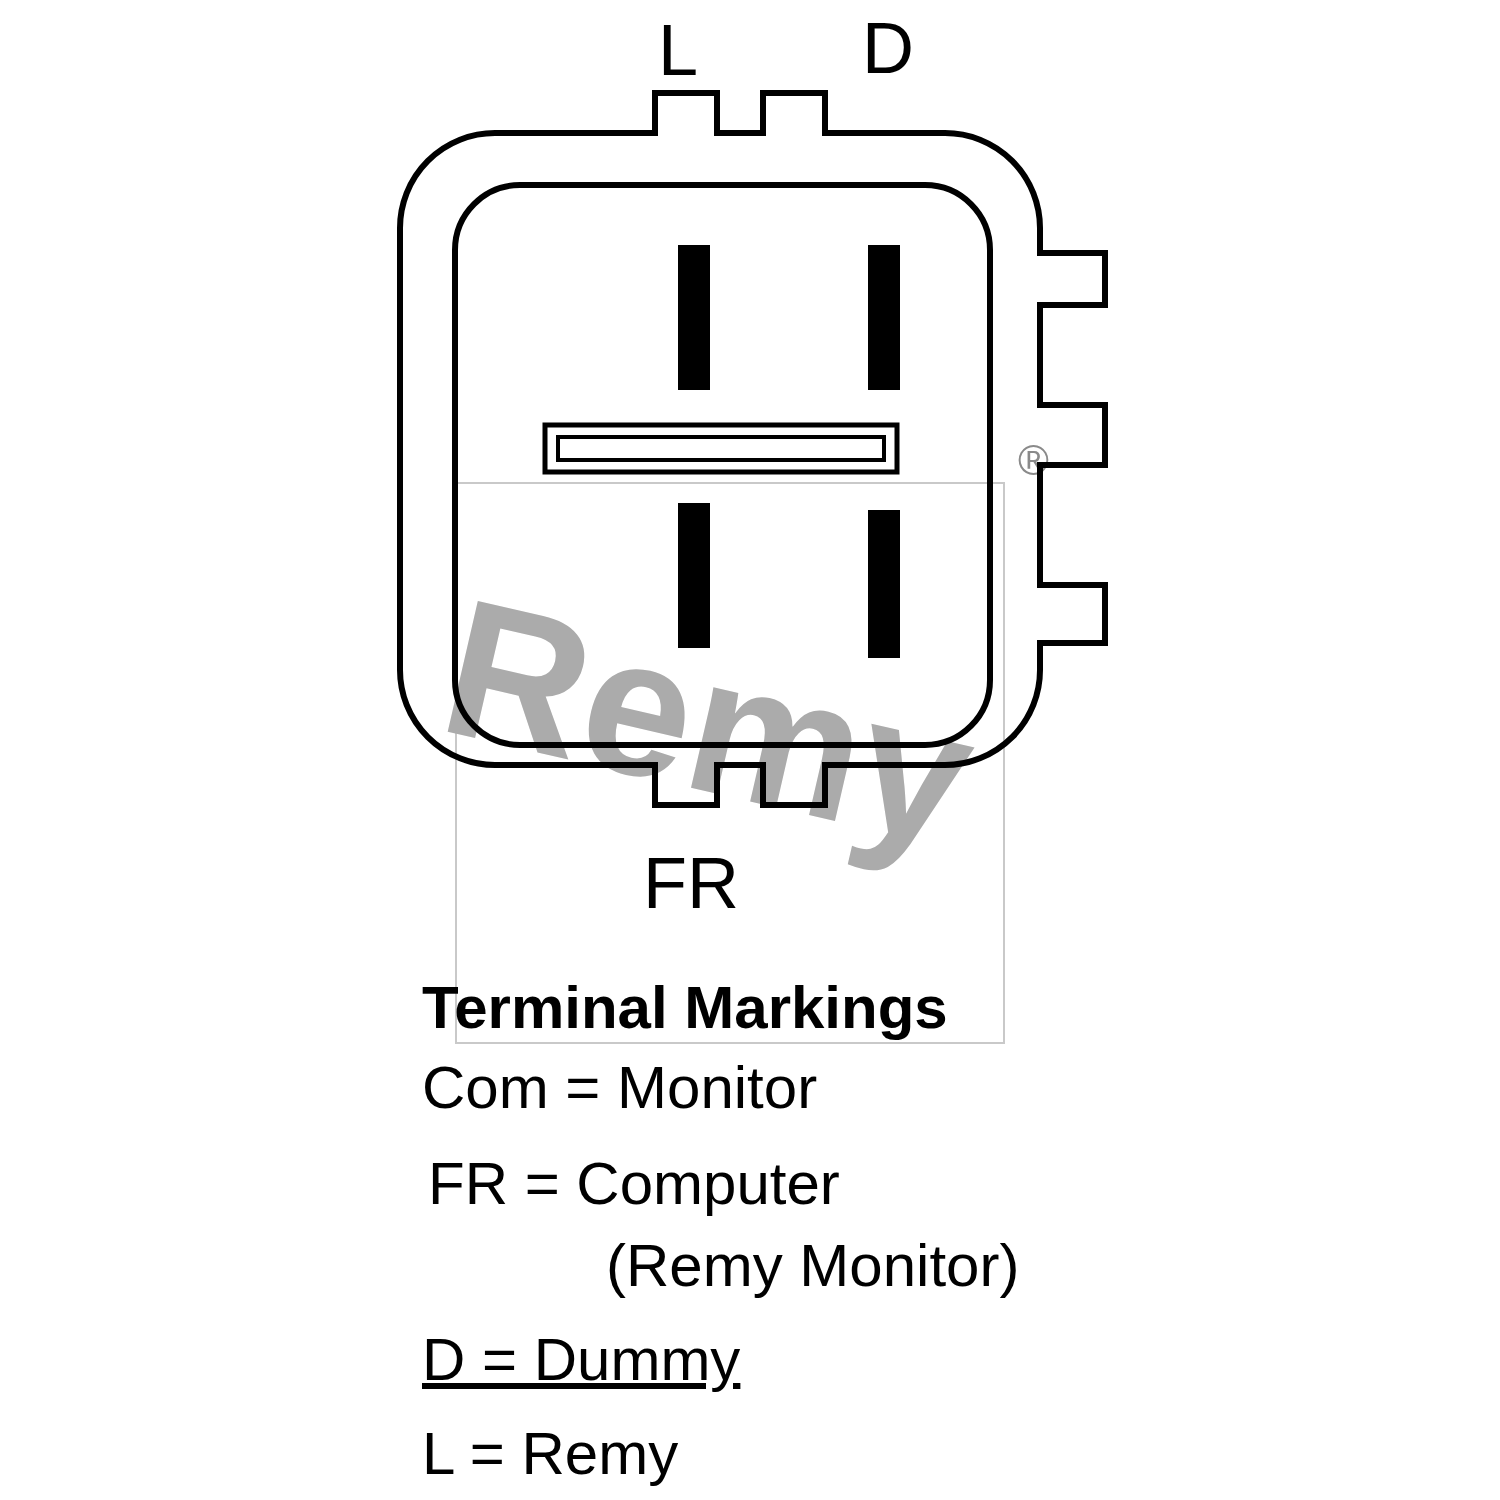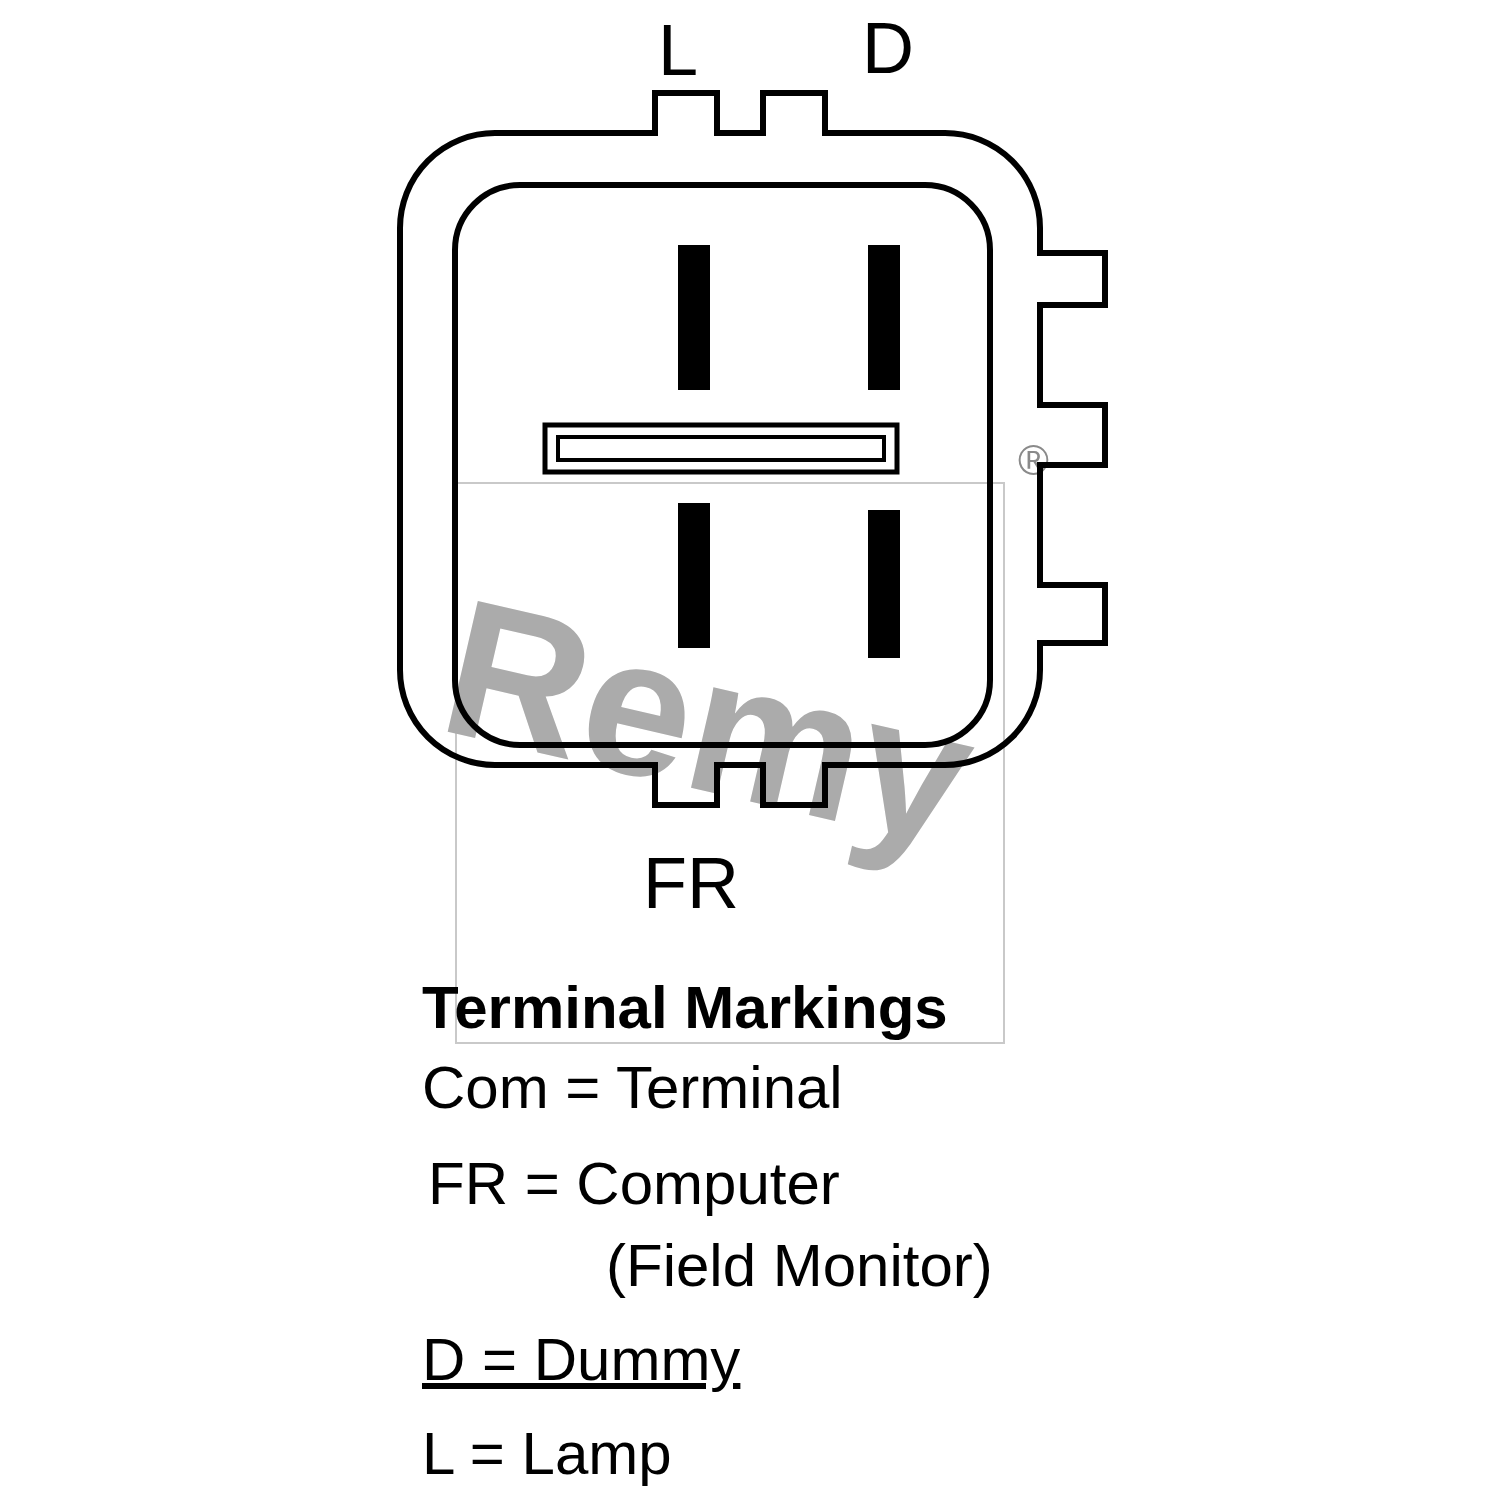--- a/index.html
+++ b/index.html
@@ -116,19 +116,19 @@
 
     <rect x="545" y="425" width="352" height="47" fill="#ffffff" stroke="#000000" stroke-width="5"></rect>
     <rect x="558" y="437" width="326" height="23" fill="#ffffff" stroke="#000000" stroke-width="4"></rect>
   </svg>
 
   <div id="label-l" class="abs pin-label">L</div>
   <div id="label-d" class="abs pin-label">D</div>
   <div id="label-fr" class="abs pin-label">FR</div>
 
   <div id="legend-title" class="abs legend-text">Terminal Markings</div>
-  <div id="legend-line-0" class="abs legend-text">Com = Terminal</div>
+  <div id="legend-line-0" class="abs legend-text">Com = Monitor</div>
   <div id="legend-line-1" class="abs legend-text">FR = Computer</div>
-  <div id="legend-line-2" class="abs legend-text">(Field Monitor)</div>
+  <div id="legend-line-2" class="abs legend-text">(Remy Monitor)</div>
   <div id="legend-line-3" class="abs legend-text">D = Dummy</div>
-  <div id="legend-line-4" class="abs legend-text">L = Lamp</div>
+  <div id="legend-line-4" class="abs legend-text">L = Remy</div>
 
 </div>
 
 </body></html>

